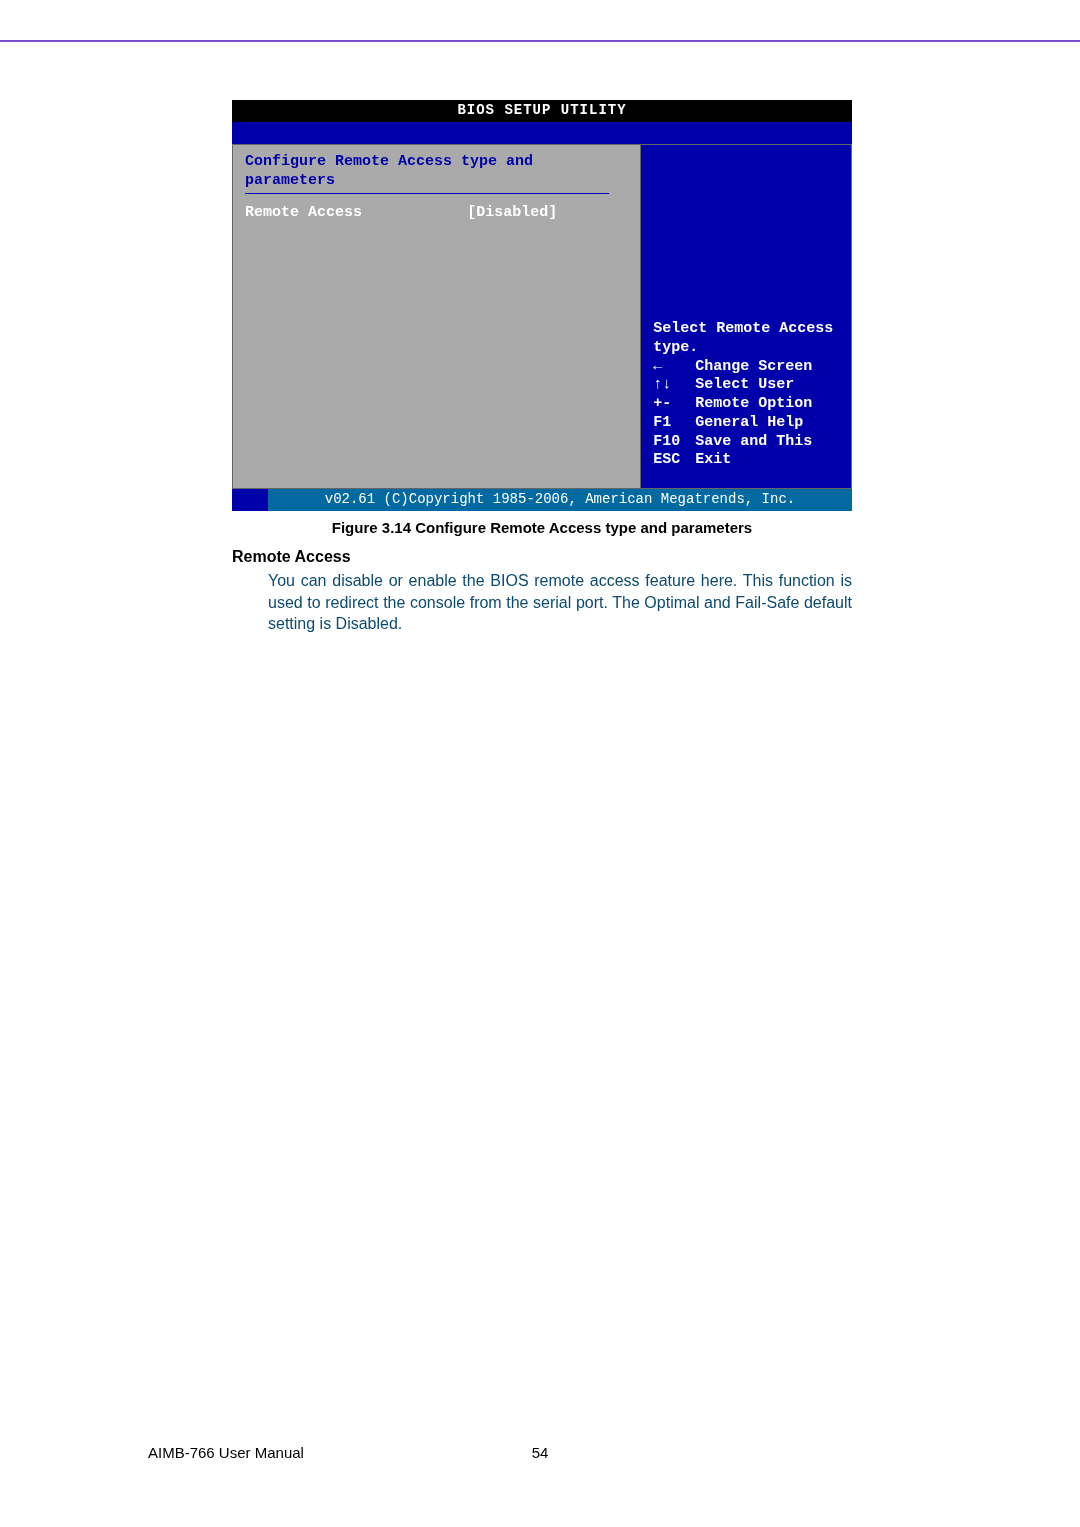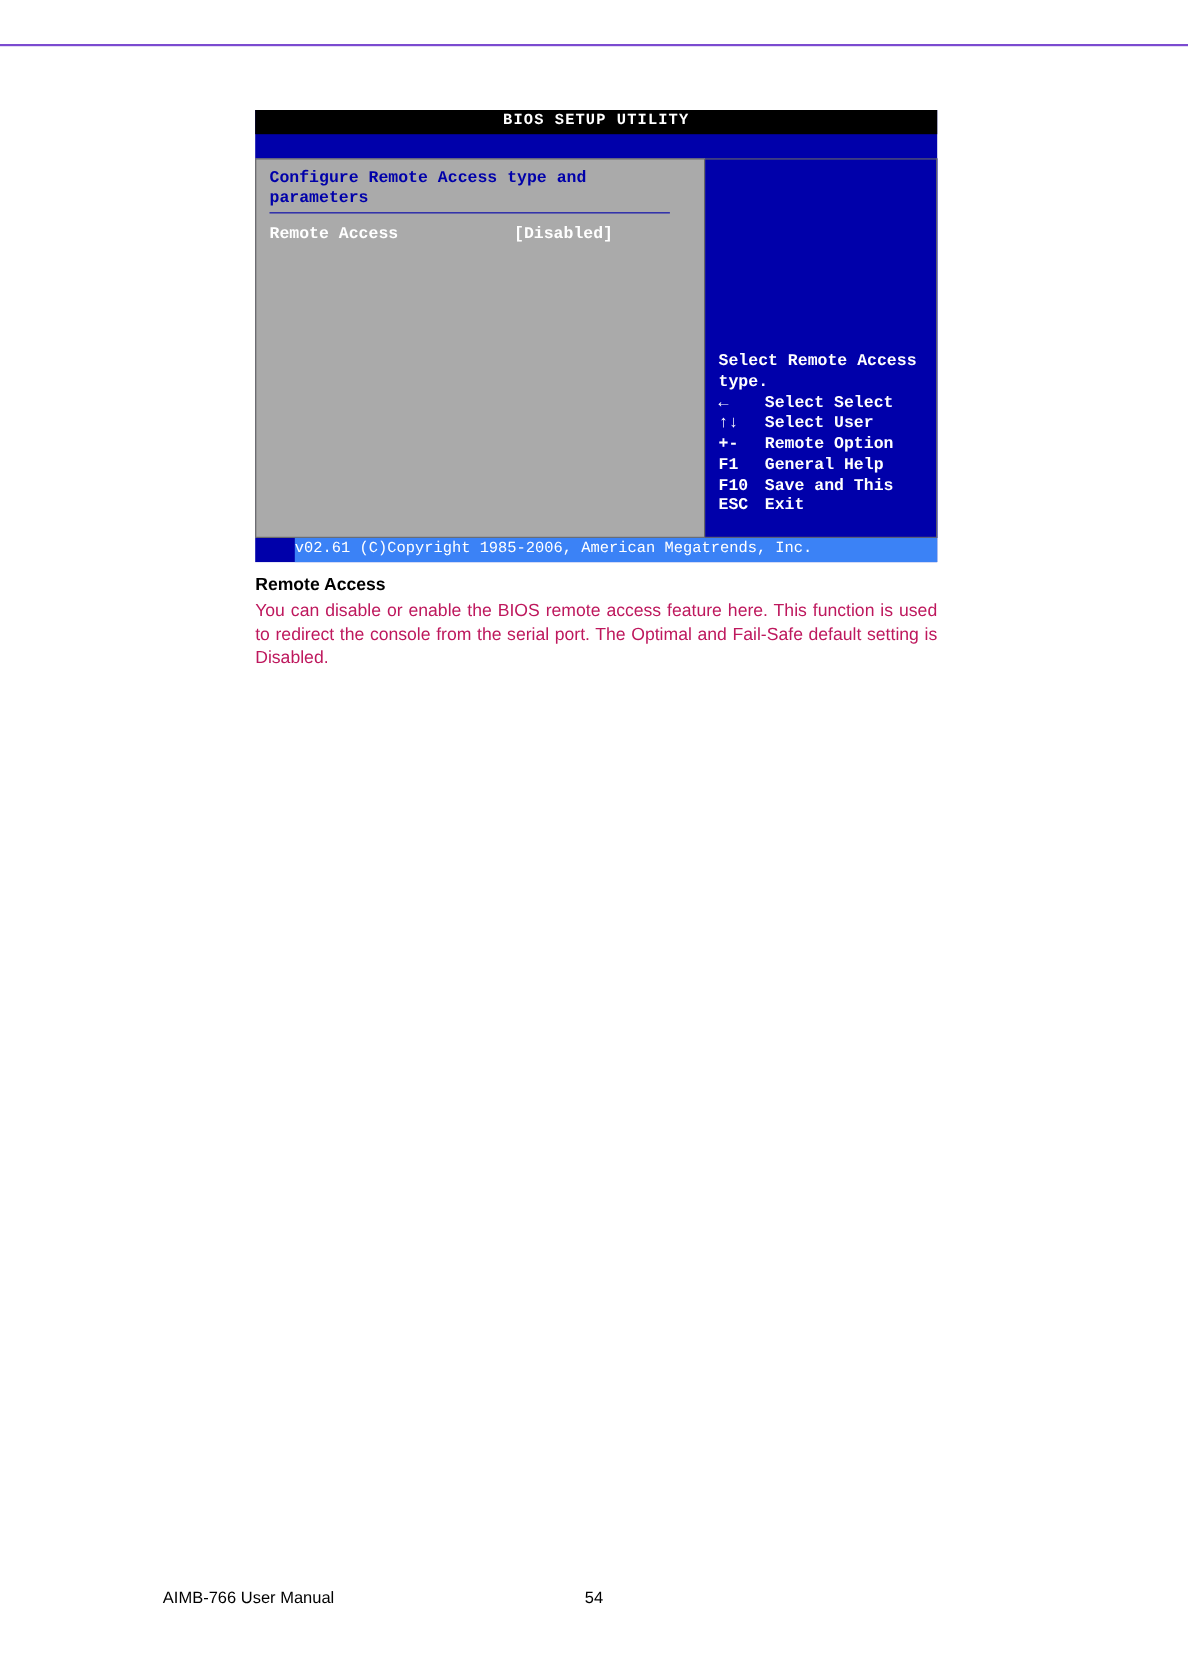--- a/index.html
+++ b/index.html
@@ -17,28 +17,28 @@
   .bios-left { flex: 1 1 66%; background: #aaaaaa; color: #0000aa; border-right: 1px solid #666; padding: 8px 12px; position: relative; border-top: 1px solid #666; border-left: 1px solid #666; border-bottom: 1px solid #666; }
   .bios-left .subtitle { color: #0000aa; font-weight: bold; padding-bottom: 2px; border-bottom: 1px solid #0000aa; width: 95%; }
   .bios-left .row { display: flex; margin-top: 10px; }
   .bios-left .row .label { flex: 0 0 58%; color: #ffffff; font-weight: bold; }
   .bios-left .row .value { flex: 1; color: #ffffff; font-weight: bold; }
   .bios-right { flex: 1 1 34%; background: #0000aa; color: #ffffff; padding: 8px 12px; border-top: 1px solid #666; border-right: 1px solid #666; border-bottom: 1px solid #666; display: flex; flex-direction: column; justify-content: flex-end; }
   .bios-help-top { font-weight: bold; }
   .bios-keys { font-weight: bold; }
   .bios-keys .kline { display: flex; }
   .bios-keys .k { flex: 0 0 42px; }
-  .bios-footer { position: absolute; left: 0; right: 0; bottom: 0; height: 22px; background: #3b82f6; color: #ffffff; font-size: 14px; padding-top: 2px; margin-left: 36px; }
+  .bios-footer { position: absolute; left: 0; right: 0; bottom: 0; height: 22px; background: #0369a1; color: #ffffff; text-align: center; font-size: 14px; padding-top: 2px; margin-left: 36px; }
 
   .fig-caption { text-align: center; font-weight: bold; font-size: 15px; margin-top: 8px; color: #000; }
 
   .section-heading { margin-top: 28px; font-size: 28px; font-weight: bold; color: #0560b0; margin-left: -84px; }
   .section-heading .num { display: inline-block; width: 78px; }
   .sub-heading { margin-top: 12px; font-weight: bold; font-size: 16px; color: #000; margin-left: 0; }
-  .body-text { margin-top: 4px; font-size: 16px; color: #be185d; text-align: justify; line-height: 1.35; }
+  .body-text { margin-top: 4px; font-size: 16px; color: #0c4a6e; text-align: justify; line-height: 1.35; margin-left: 36px; }
 
   .footer-left { position: absolute; left: 148px; bottom: 66px; font-size: 15px; color: #000; }
   .footer-center { position: absolute; left: 0; right: 0; bottom: 66px; text-align: center; font-size: 15px; color: #000; }
 </style>
 </head>
 <body>
 
 <div class="page">
   <div class="topline"></div>
 
@@ -52,21 +52,21 @@
           <div class="row">
             <div class="label">Remote Access</div>
             <div class="value">[Disabled]</div>
           </div>
         </div>
         <div class="bios-right">
           <div class="bios-help-top">Select Remote Access type.</div>
           <div class="bios-keys">
             <div class="kline">
                 <span class="k">←</span>
-                <span>Select Select</span>
+                <span>Change Screen</span>
               </div>
             <div class="kline">
                 <span class="k">↑↓</span>
                 <span>Select User</span>
               </div>
             <div class="kline">
                 <span class="k">+-</span>
                 <span>Remote Option</span>
               </div>
             <div class="kline">
@@ -81,20 +81,21 @@
                 <span class="k">ESC</span>
                 <span>Exit</span>
               </div>
             <div style="height:10px;"></div>
           </div>
         </div>
       </div>
       <div class="bios-footer">v02.61 (C)Copyright 1985-2006, American Megatrends, Inc.</div>
     </div>
 
+    <div class="fig-caption">Figure 3.14 Configure Remote Access type and parameters</div>
 
 
     <div class="sub-heading">Remote Access</div>
     <div class="body-text">You can disable or enable the BIOS remote access feature here. This function is used to redirect the console from the serial port. The Optimal and Fail-Safe default setting is Disabled.</div>
 
   </div>
 
   <div class="footer-left">AIMB-766 User Manual</div>
   <div class="footer-center">54</div>
 </div>

